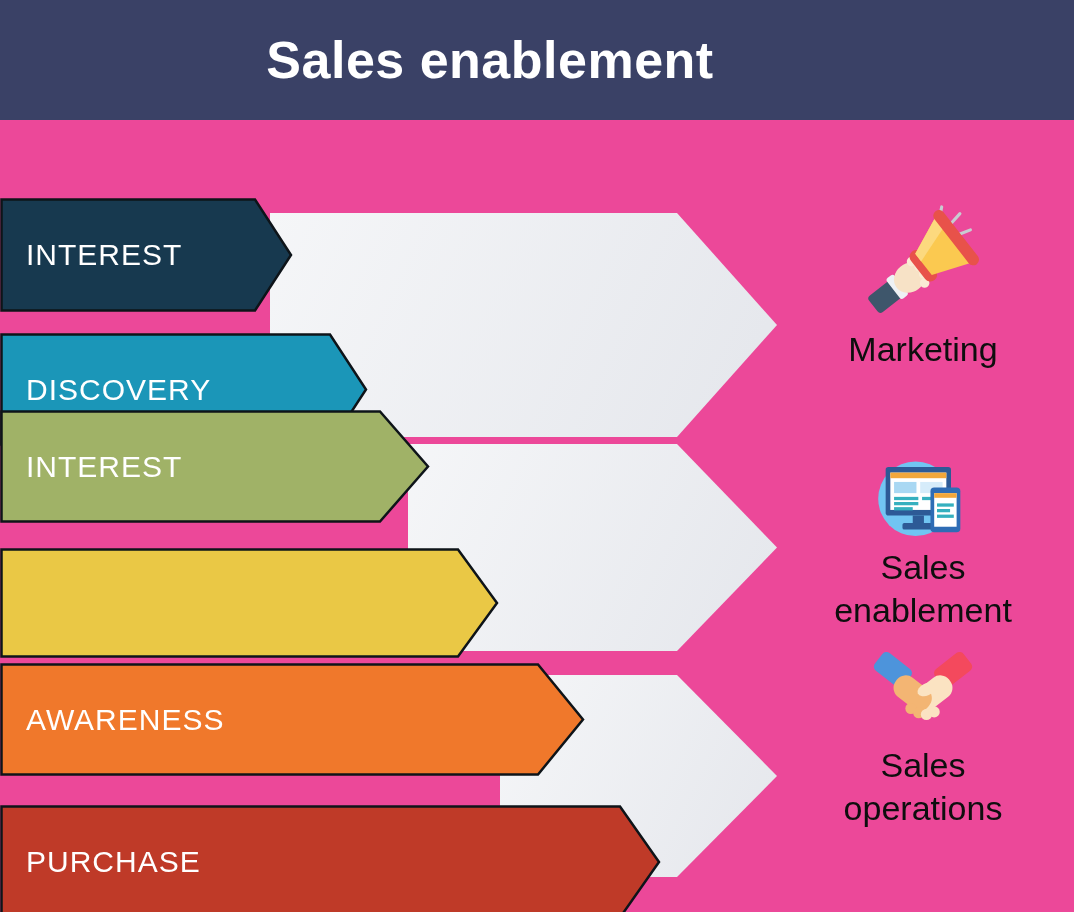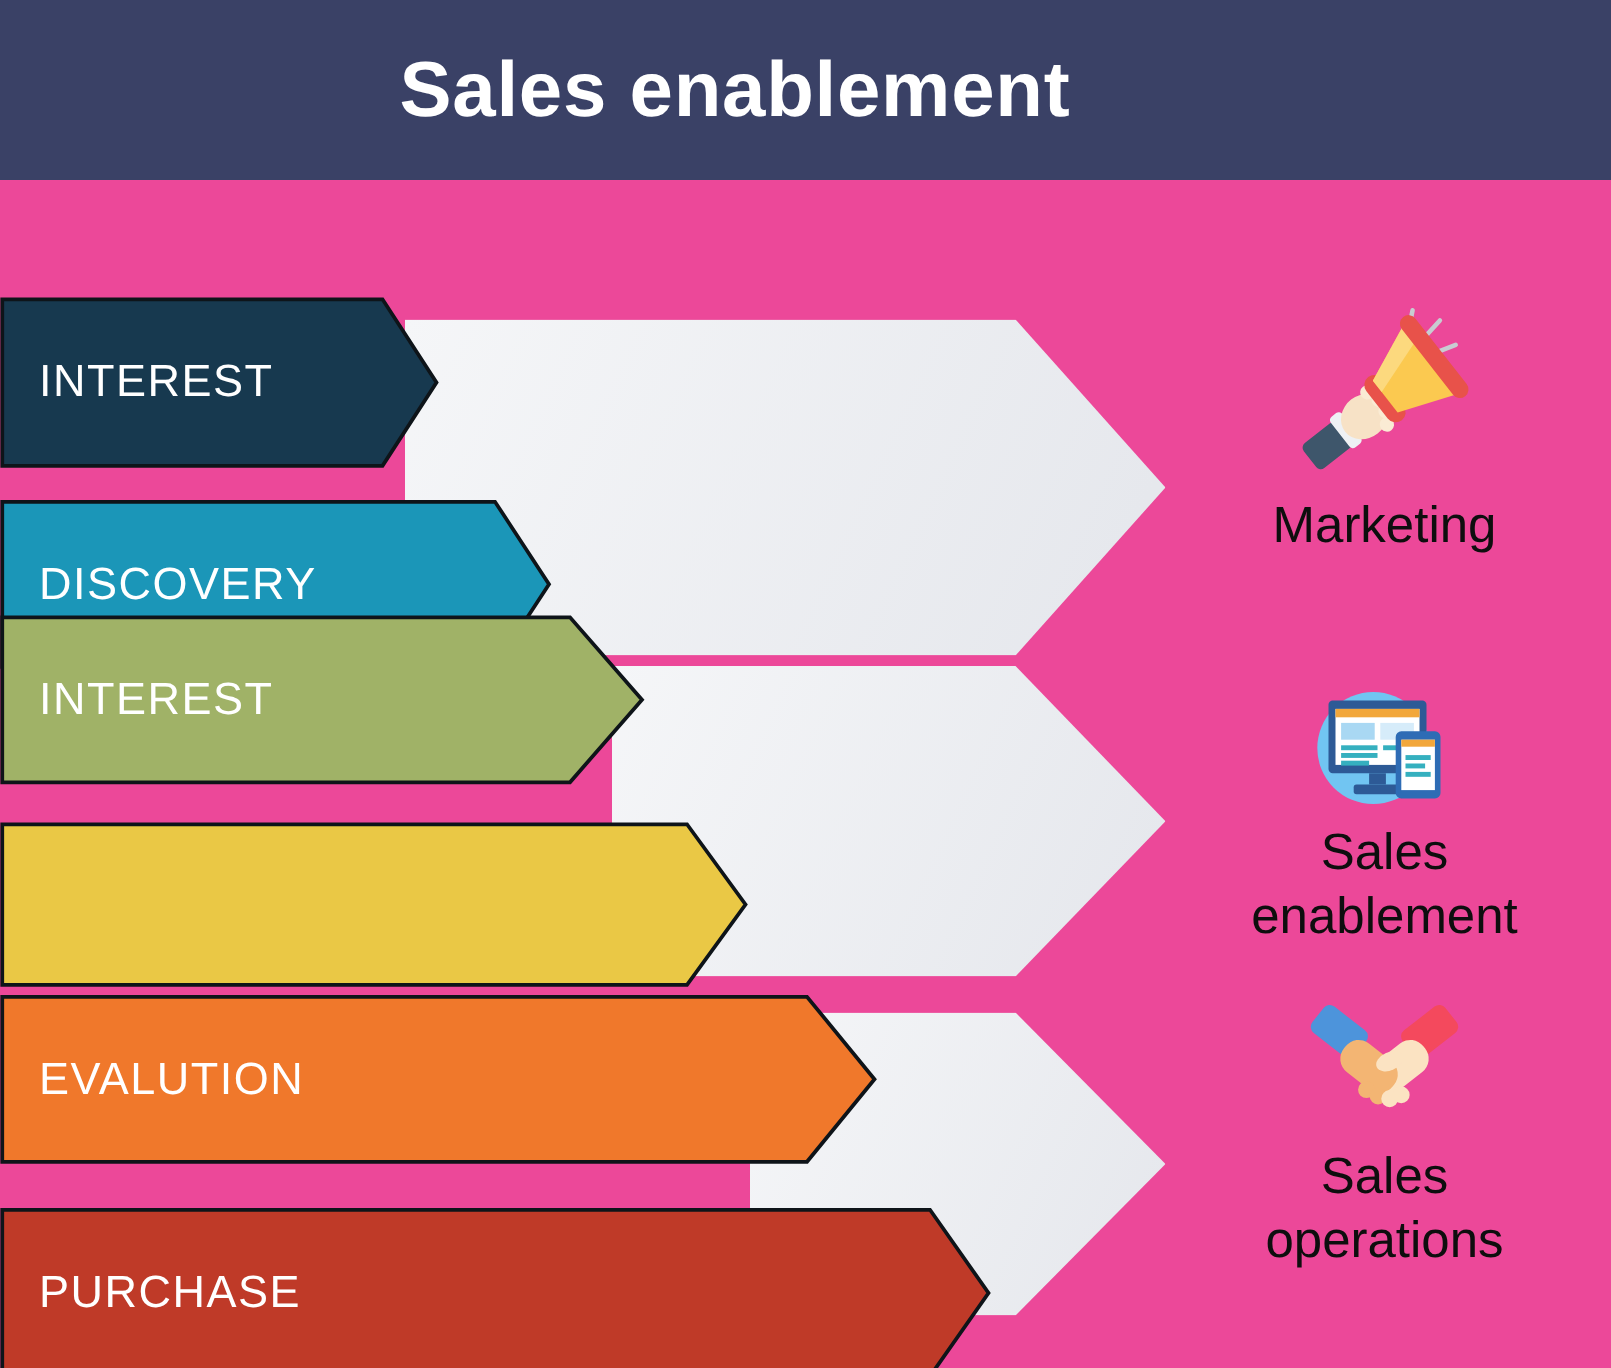--- a/index.html
+++ b/index.html
@@ -40,21 +40,21 @@
   .stage-4{top:548px;width:499px;height:110px;}
   .stage-5{top:663px;width:585px;height:113px;}
   .stage-6{top:805px;width:661px;height:114px;}
   
   .team{
     position:absolute;left:803px;width:240px;z-index:4;
     display:flex;flex-direction:column;align-items:center;text-align:center;
   }
   .team-1{top:205px;}
   .team-2{top:452px;}
-  .team-3{top:668px;}
+  .team-3{top:650px;}
   .team-icon{display:block;}
   .team-label{
     color:#0E0E0E;font-size:34px;font-weight:400;line-height:43px;margin-top:4px;
   }
 </style>
 </head>
 <body>
 
 <div class="canvas">
 
@@ -92,21 +92,21 @@
   <div class="stage stage-4">
     <svg width="499" height="110" viewBox="0 0 499 110">
       <polygon points="1.5,1.5 458,1.5 497,55 458,108.5 1.5,108.5" stroke="#0E1419" stroke-width="2.5" fill="#EAC845"></polygon>
     </svg>
   </div>
 
   <div class="stage stage-5">
     <svg width="585" height="113" viewBox="0 0 585 113">
       <polygon points="1.5,1.5 538,1.5 583,56.5 538,111.5 1.5,111.5" stroke="#0E1419" stroke-width="2.5" fill="#F0782B"></polygon>
     </svg>
-    <span class="stage-label">EVALUTION</span>
+    <span class="stage-label">AWARENESS</span>
   </div>
 
   <div class="stage stage-6">
     <svg width="661" height="114" viewBox="0 0 661 114">
       <polygon points="1.5,1.5 620,1.5 659,57 620,112.5 1.5,112.5" stroke="#0E1419" stroke-width="2.5" fill="#BF3A28"></polygon>
     </svg>
     <span class="stage-label">PURCHASE</span>
   </div>
 
   <div class="team team-1">

